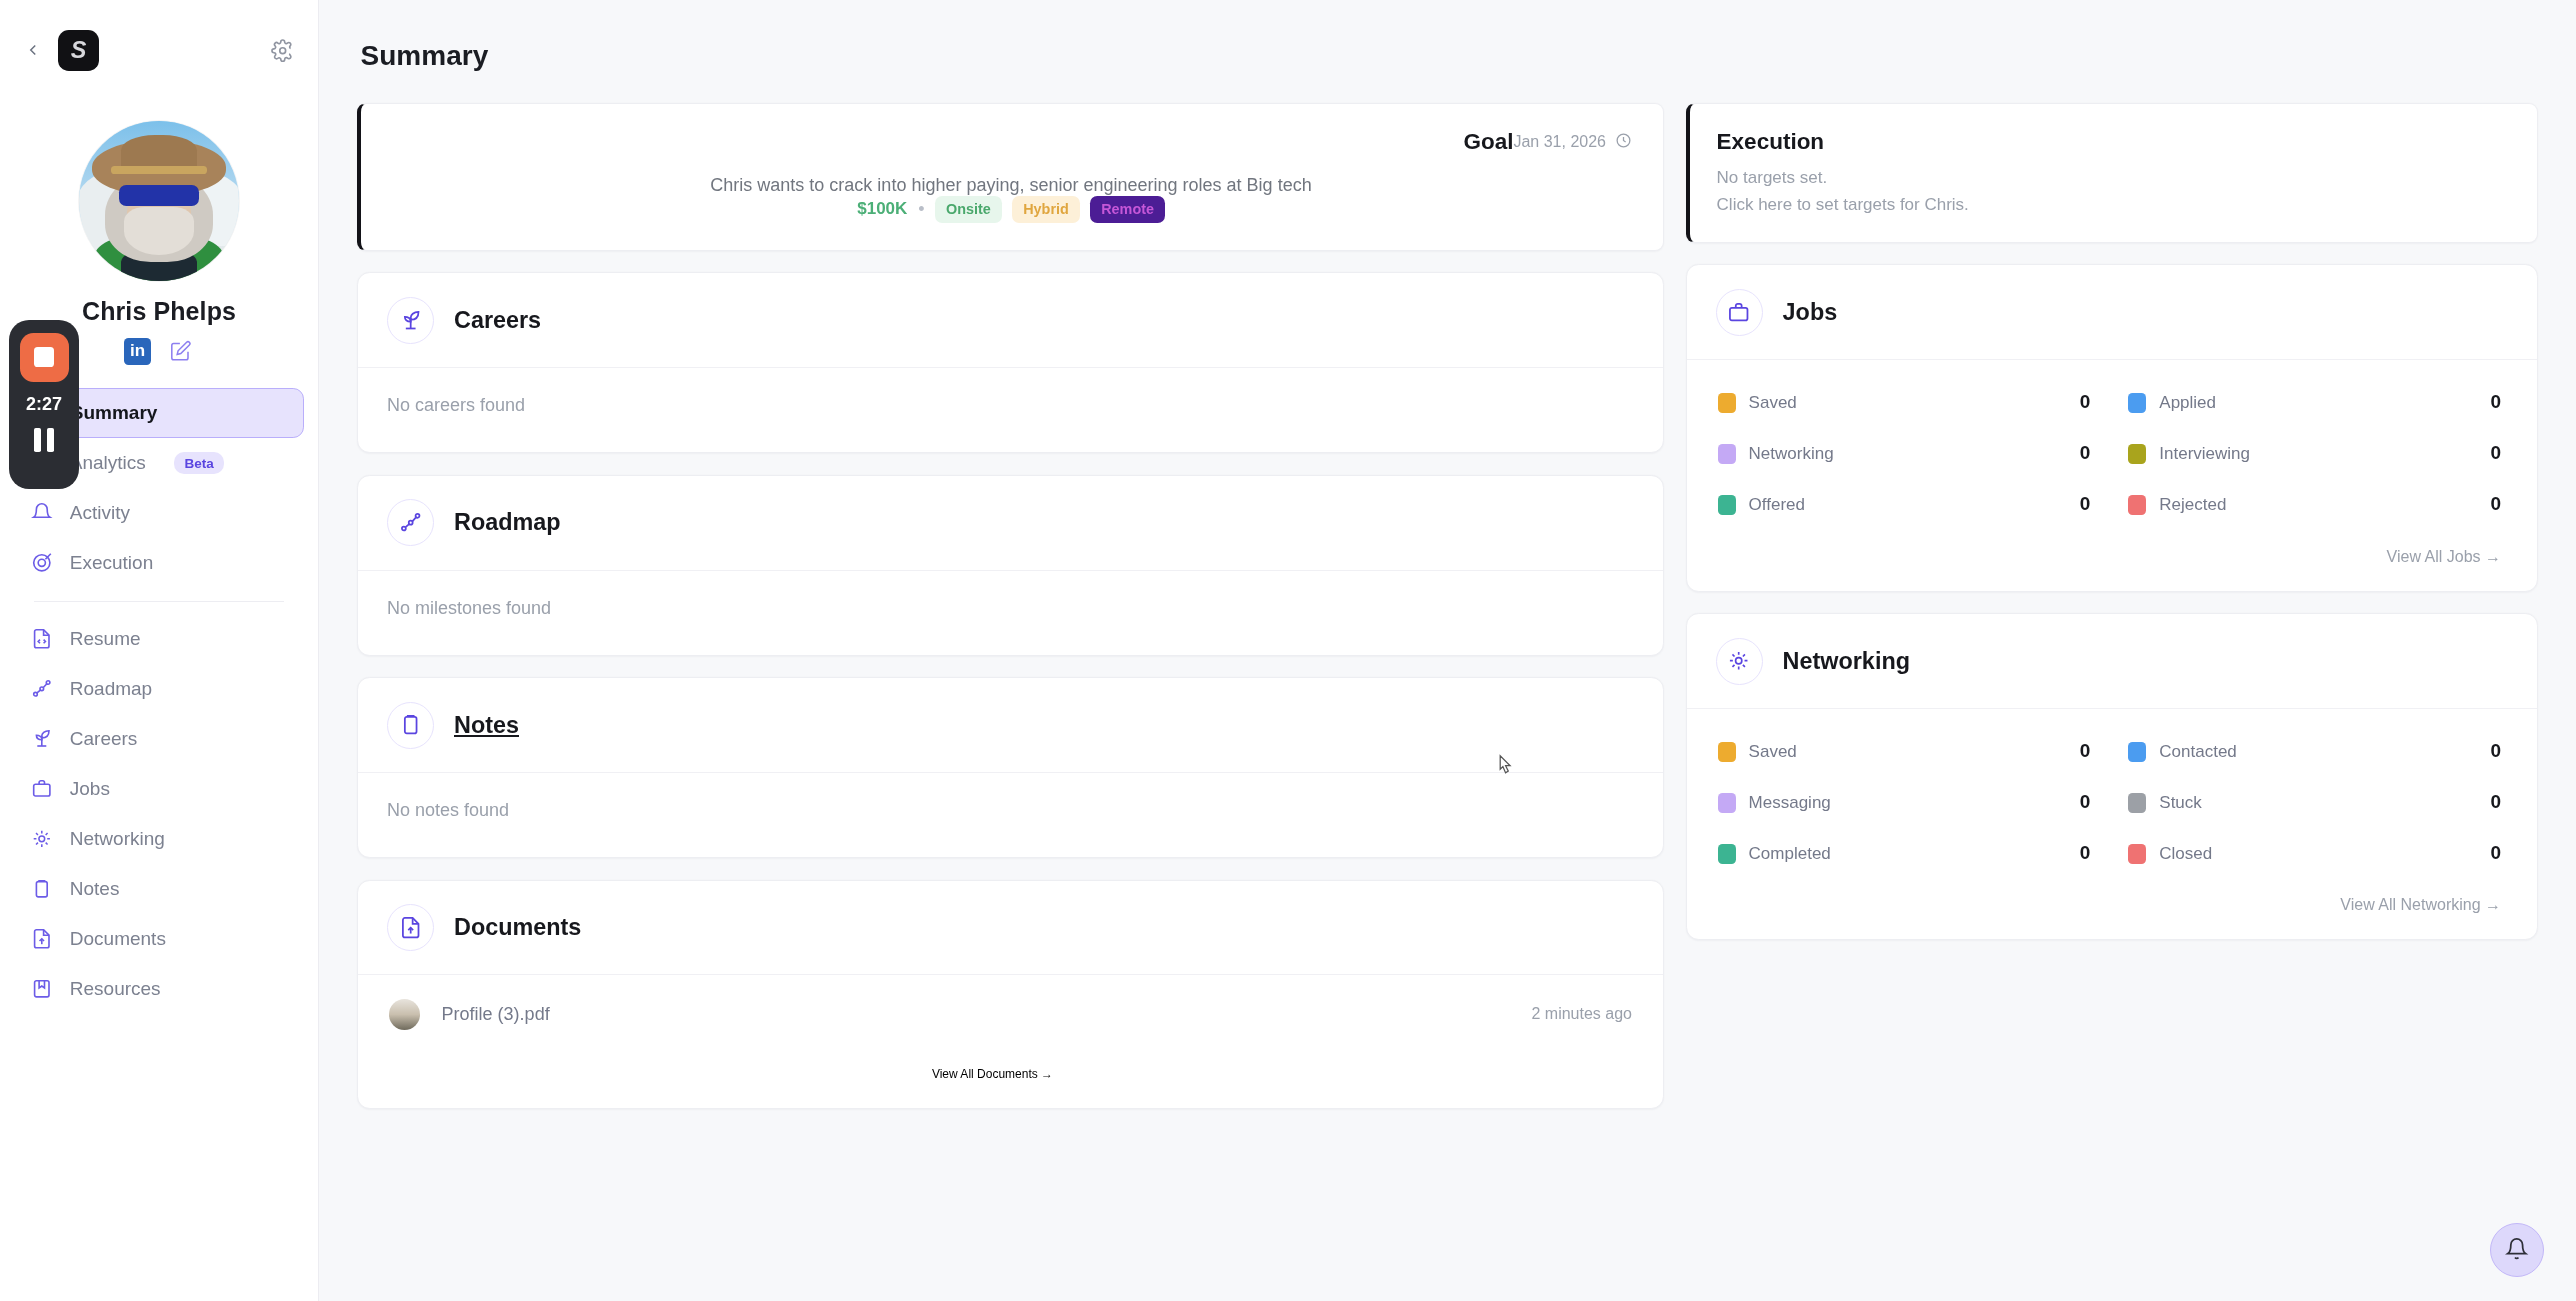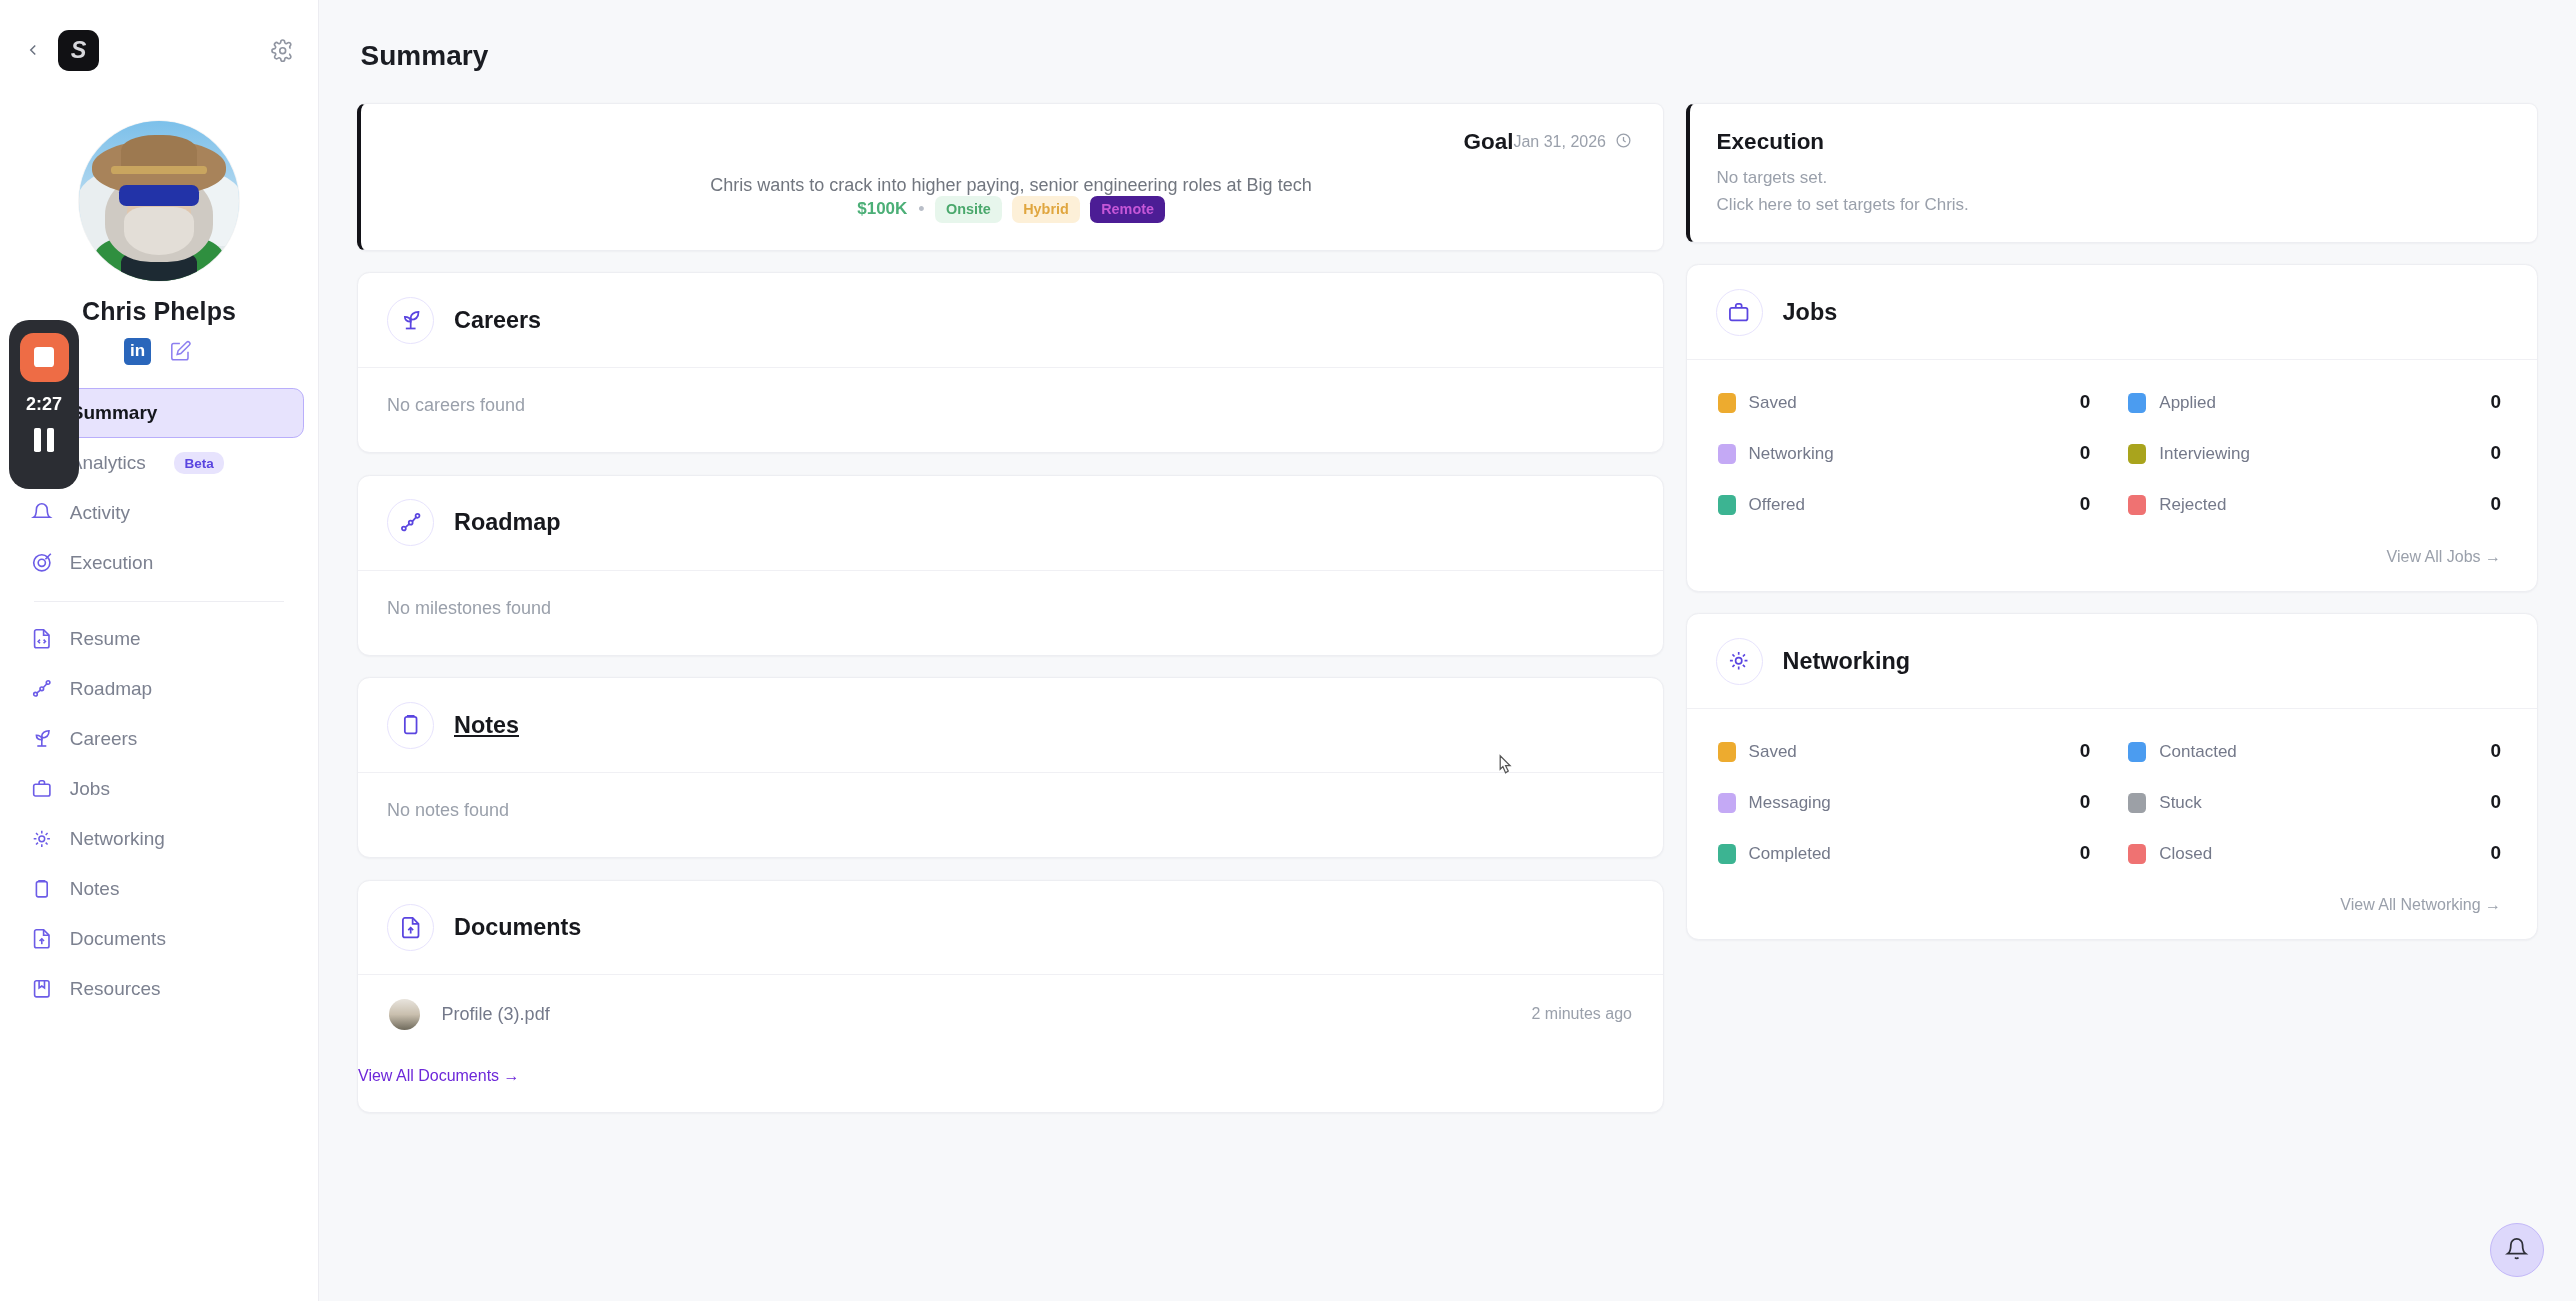--- a/index.html
+++ b/index.html
@@ -148,21 +148,21 @@
     text-align:right; padding: 23.4px 36px 25px 0; font-size: 16px; color:#9aa0ab; cursor:pointer;
   }
 
   .doc-row { display:flex; align-items:center; padding: 23.4px 31px 23.4px 31px; }
   .doc-av {
     width: 31px; height: 31px; border-radius: 50%; overflow:hidden; flex:0 0 31px;
     background: linear-gradient(180deg,#e8e4dd 0%,#c9bfae 50%,#6f6a5c 100%);
   }
   .doc-name { margin-left: 21.6px; font-size: 18px; color:#74798a; cursor:pointer;}
   .doc-time { margin-left: auto; font-size: 16px; color:#9aa0ab; }
-  .doc-foot { text-align:left; padding: 14.4px 36px 27px 0; font-size: 16px; color:#6d28d9; cursor:pointer;}
+  .doc-foot { text-align:center; padding: 14.4px 36px 27px 0; font-size: 12px; color:#000000; cursor:pointer;}
 
   .fab {
     position: absolute; right: 32px; bottom: 25px; width: 54px; height: 54px;
     border-radius: 50%; background: #ddd8fb; border: 0.9px solid #c2b7f8;
     display:flex; align-items:center; justify-content:center; color:#2e2f38; cursor:pointer;
   }
   .cursor { position: absolute; left: 1174px; top: 754px; width: 23.4px; height: 27px; pointer-events:none; z-index:60;}
 </style>
 </head>
 <body>

